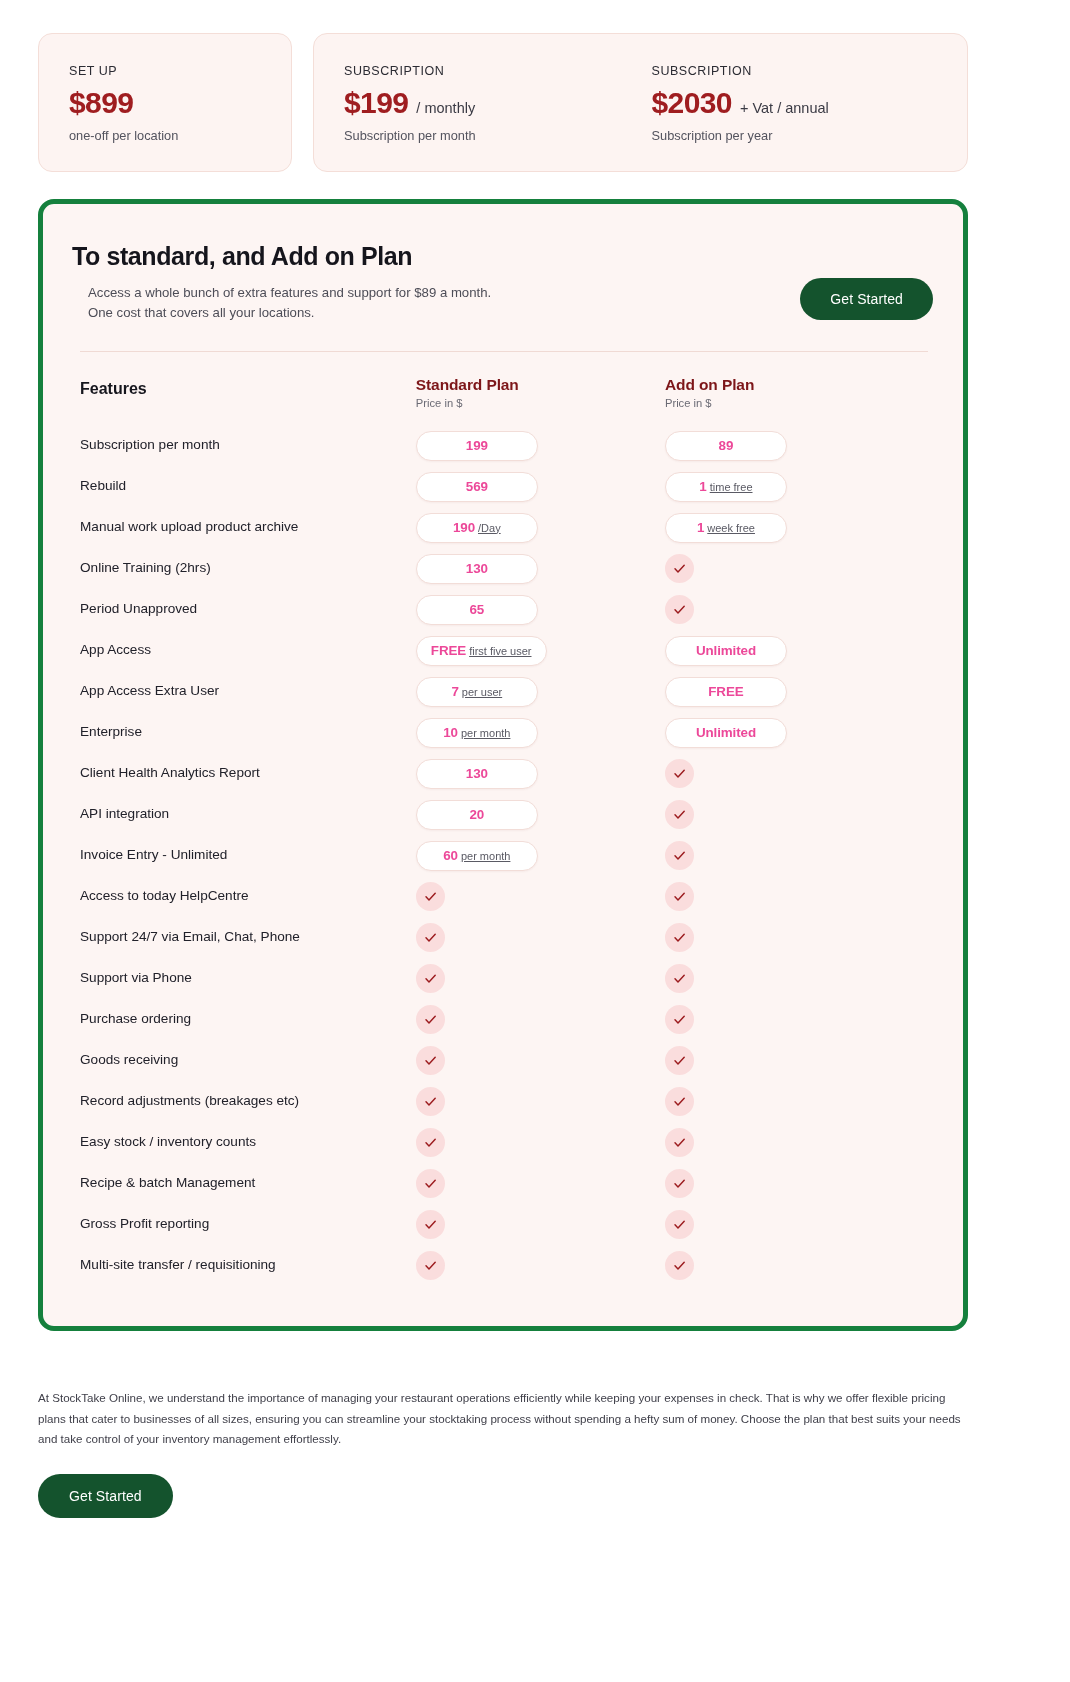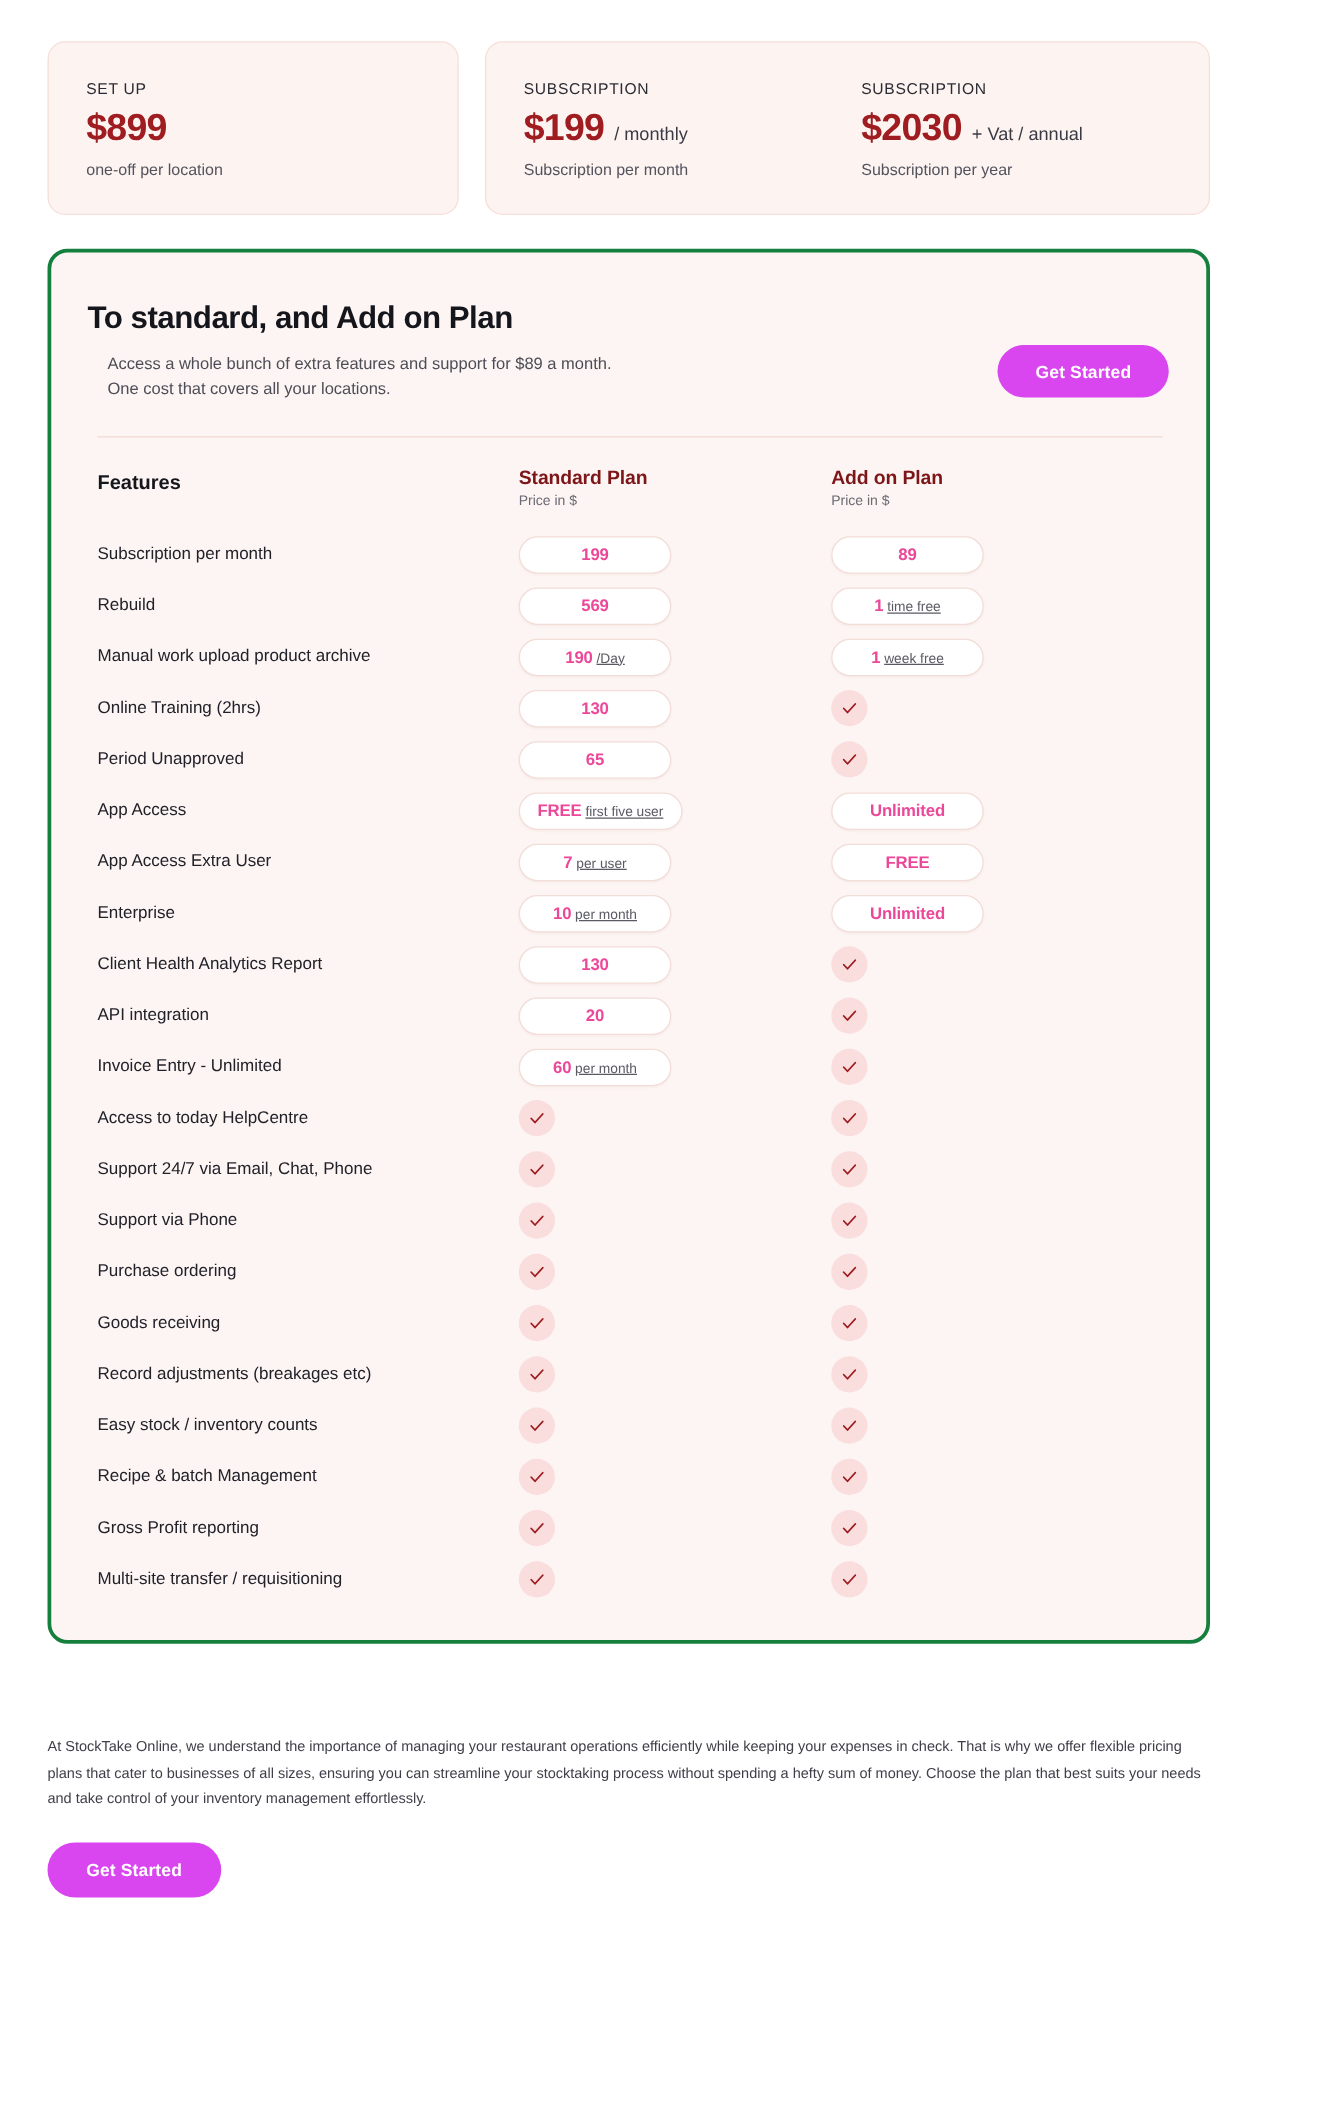--- a/index.html
+++ b/index.html
@@ -26,21 +26,21 @@
     width: 930px;
     display: flex;
     gap: 21px;
   }
   .price-card {
     background: #fdf4f2;
     border: 1px solid #f4ded8;
     border-radius: 14px;
     padding: 30px 30px 28px 30px;
   }
-  .price-card.single { width: 329px; }
+  .price-card.single { width: 254px; }
   .price-card.double {
     flex: 1;
     display: flex;
     padding-right: 36px;
   }
   .price-block { flex: 1; }
   .price-block.second { padding-left: 28px; }
   .kicker {
     font-size: 12.5px;
     letter-spacing: 0.55px;
@@ -71,23 +71,23 @@
     color: #53535e;
   }
 
   
   .plan-card {
     position: absolute;
     left: 38px;
     top: 199px;
     width: 930px;
     background: #fdf5f3;
-    border: 3px solid #15803d;
+    border: 5px solid #15803d;
     border-radius: 16px;
-    padding: 32px 29px 28px 29px;
+    padding: 32px 29px 40px 29px;
   }
   .plan-head {
     display: flex;
     align-items: flex-start;
     justify-content: space-between;
     padding: 0 0 0 0;
   }
   .plan-head-left { max-width: 560px; padding-top: 6px; }
   .plan-title {
     font-size: 25px;
@@ -97,26 +97,26 @@
     margin-bottom: 12px;
   }
   .plan-desc {
     font-size: 13.2px;
     line-height: 1.52;
     color: #4d4d57;
     max-width: 415px;
     margin-left: 16px;
   }
   .btn-primary {
-    background: #d946ef;
+    background: #14532d;
     color: #ffffff;
     border: none;
     border-radius: 22px;
     font-size: 14px;
-    font-weight: bold;
+    font-weight: normal;
     padding: 13px 30px;
     cursor: pointer;
     font-family: "Liberation Sans", sans-serif;
     white-space: nowrap;
     letter-spacing: 0.1px;
   }
   .plan-head .btn-primary { margin-top: 42px; margin-right: 1px; }
 
   .divider {
     height: 1px;

